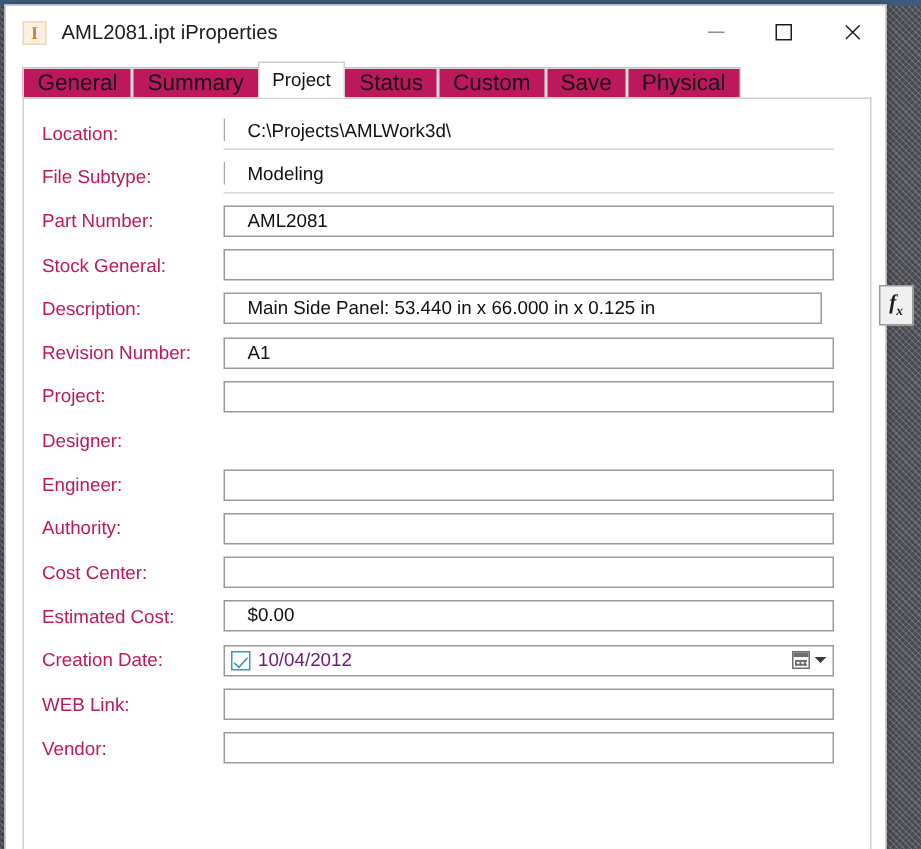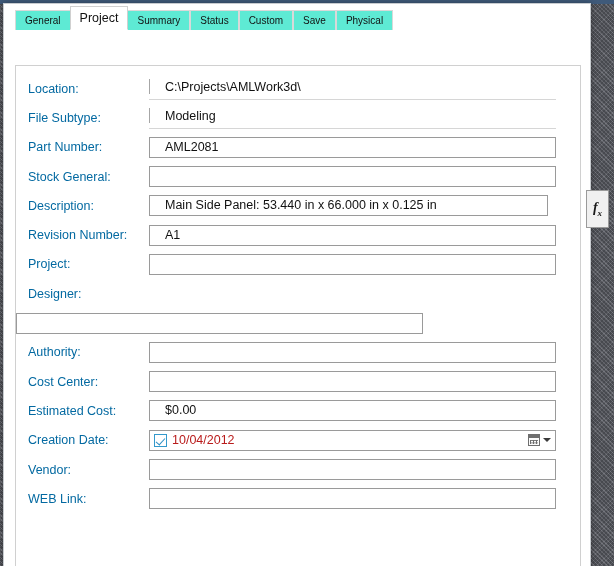--- a/index.html
+++ b/index.html
@@ -122,23 +122,23 @@
     margin-top: 2px;
     padding-left: 11px;
     display: flex;
     align-items: flex-end;
     background: #ffffff;
   }
   .tab {
     height: 20px;
     line-height: 20px;
     padding: 0 9px;
-    font-size: 10px;
+    font-size: 15px;
     color: #111111;
-    background: #5eead4;
+    background: #be185d;
     border: 1px solid #d9d9d9;
     border-bottom: none;
     box-sizing: border-box;
     white-space: nowrap;
     position: relative;
     cursor: default;
   }
   .tab.active {
     height: 24px;
     line-height: 23px;
@@ -175,21 +175,21 @@
     position: relative;
     height: 29.3px;
     display: flex;
     align-items: center;
   }
   .row-label {
     width: 133px;
     padding-left: 12px;
     box-sizing: border-box;
     font-size: 12.5px;
-    color: #0369a1;
+    color: #be185d;
     white-space: nowrap;
   }
   .field {
     position: relative;
     width: 407px;
     height: 21px;
     box-sizing: border-box;
     background: #ffffff;
     border: 1px solid #9a9a9a;
     font-size: 12.5px;
@@ -215,21 +215,21 @@
     background: #a6a6a6;
   }
   .field.narrow { width: 399px; }
 
   
   .fx-button {
     position: absolute;
     left: 570px;
     top: -1px;
     width: 23px;
-    height: 38px;
+    height: 27px;
     background: #f0f0f0;
     border: 1px solid #9a9a9a;
     box-sizing: border-box;
     display: flex;
     align-items: center;
     justify-content: center;
     cursor: default;
   }
   .fx-button span {
     font-family: "Liberation Serif", serif;
@@ -265,21 +265,21 @@
     border: solid #2e8fc4;
     border-width: 0 1.7px 1.7px 0;
     transform: rotate(42deg);
   }
   .date-text {
     position: absolute;
     left: 22px;
     top: 0;
     line-height: 19px;
     font-size: 12.5px;
-    color: #b91c1c;
+    color: #701a75;
   }
   .date-dropdown {
     position: absolute;
     right: 2px;
     top: 1px;
     height: 17px;
     display: flex;
     align-items: center;
     gap: 3px;
     padding: 0 2px;
@@ -318,25 +318,40 @@
 </style>
 </head>
 <body>
 
 <div id="desktop">
   <div id="desktop-top-strip"></div>
 </div>
 
 <div id="dialog">
 
+  <div id="titlebar">
+    <div id="app-icon"></div>
+    <div id="window-title">AML2081.ipt iProperties</div>
+    <div id="window-controls">
+      <div class="winbtn" id="btn-min">
+        <div class="glyph-min"></div>
+      </div>
+      <div class="winbtn" id="btn-max">
+        <div class="glyph-max"></div>
+      </div>
+      <div class="winbtn" id="btn-close">
+        <div class="glyph-close"></div>
+      </div>
+    </div>
+  </div>
 
   <div id="tabstrip">
     <div class="tab">General</div>
+    <div class="tab">Summary</div>
     <div class="tab active">Project</div>
-    <div class="tab">Summary</div>
     <div class="tab">Status</div>
     <div class="tab">Custom</div>
     <div class="tab">Save</div>
     <div class="tab">Physical</div>
   </div>
 
   <div id="tabpanel">
     <div id="form">
 
       <div class="row">
@@ -375,20 +390,21 @@
       <div class="row">
         <div class="row-label">Project:</div>
         <div class="field"></div>
       </div>
 
       <div class="row">
         <div class="row-label">Designer:</div>
       </div>
 
       <div class="row">
+        <div class="row-label">Engineer:</div>
         <div class="field"></div>
       </div>
 
       <div class="row">
         <div class="row-label">Authority:</div>
         <div class="field"></div>
       </div>
 
       <div class="row">
         <div class="row-label">Cost Center:</div>
@@ -406,24 +422,24 @@
           <div class="date-check"></div>
           <div class="date-text">10/04/2012</div>
           <div class="date-dropdown">
             <div class="cal-icon"></div>
             <div class="cal-arrow"></div>
           </div>
         </div>
       </div>
 
       <div class="row">
+        <div class="row-label">WEB Link:</div>
+        <div class="field"></div>
+      </div>
+
+      <div class="row">
         <div class="row-label">Vendor:</div>
-        <div class="field"></div>
-      </div>
-
-      <div class="row">
-        <div class="row-label">WEB Link:</div>
         <div class="field"></div>
       </div>
 
     </div>
   </div>
 </div>
 
 </body></html>

